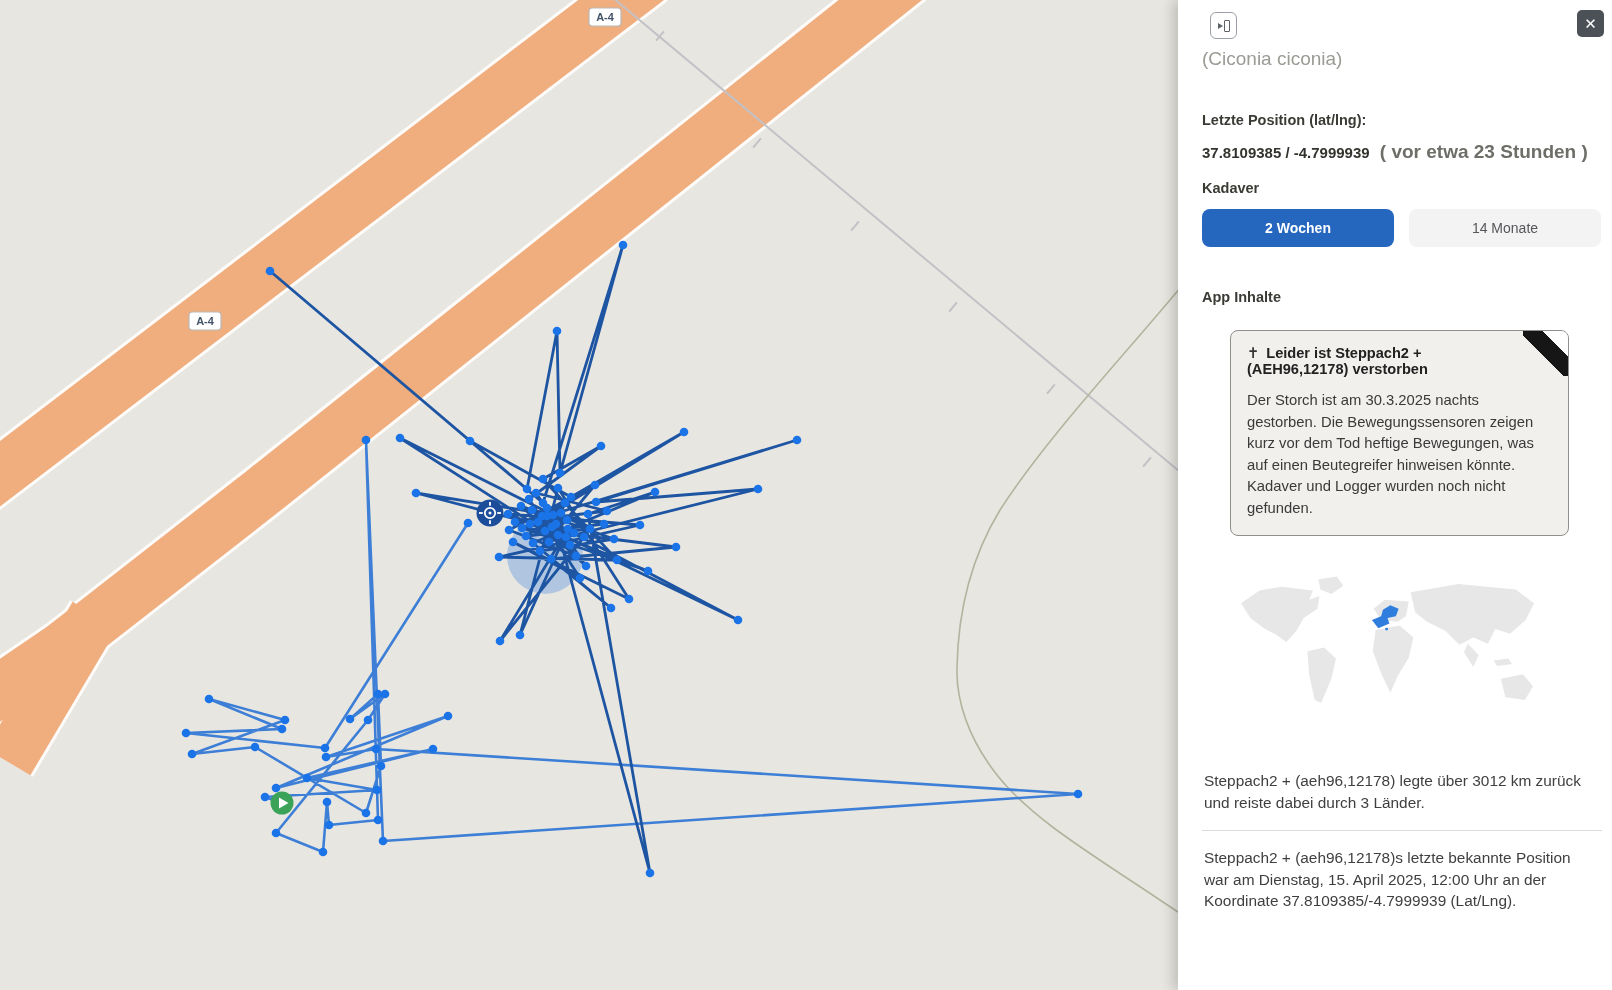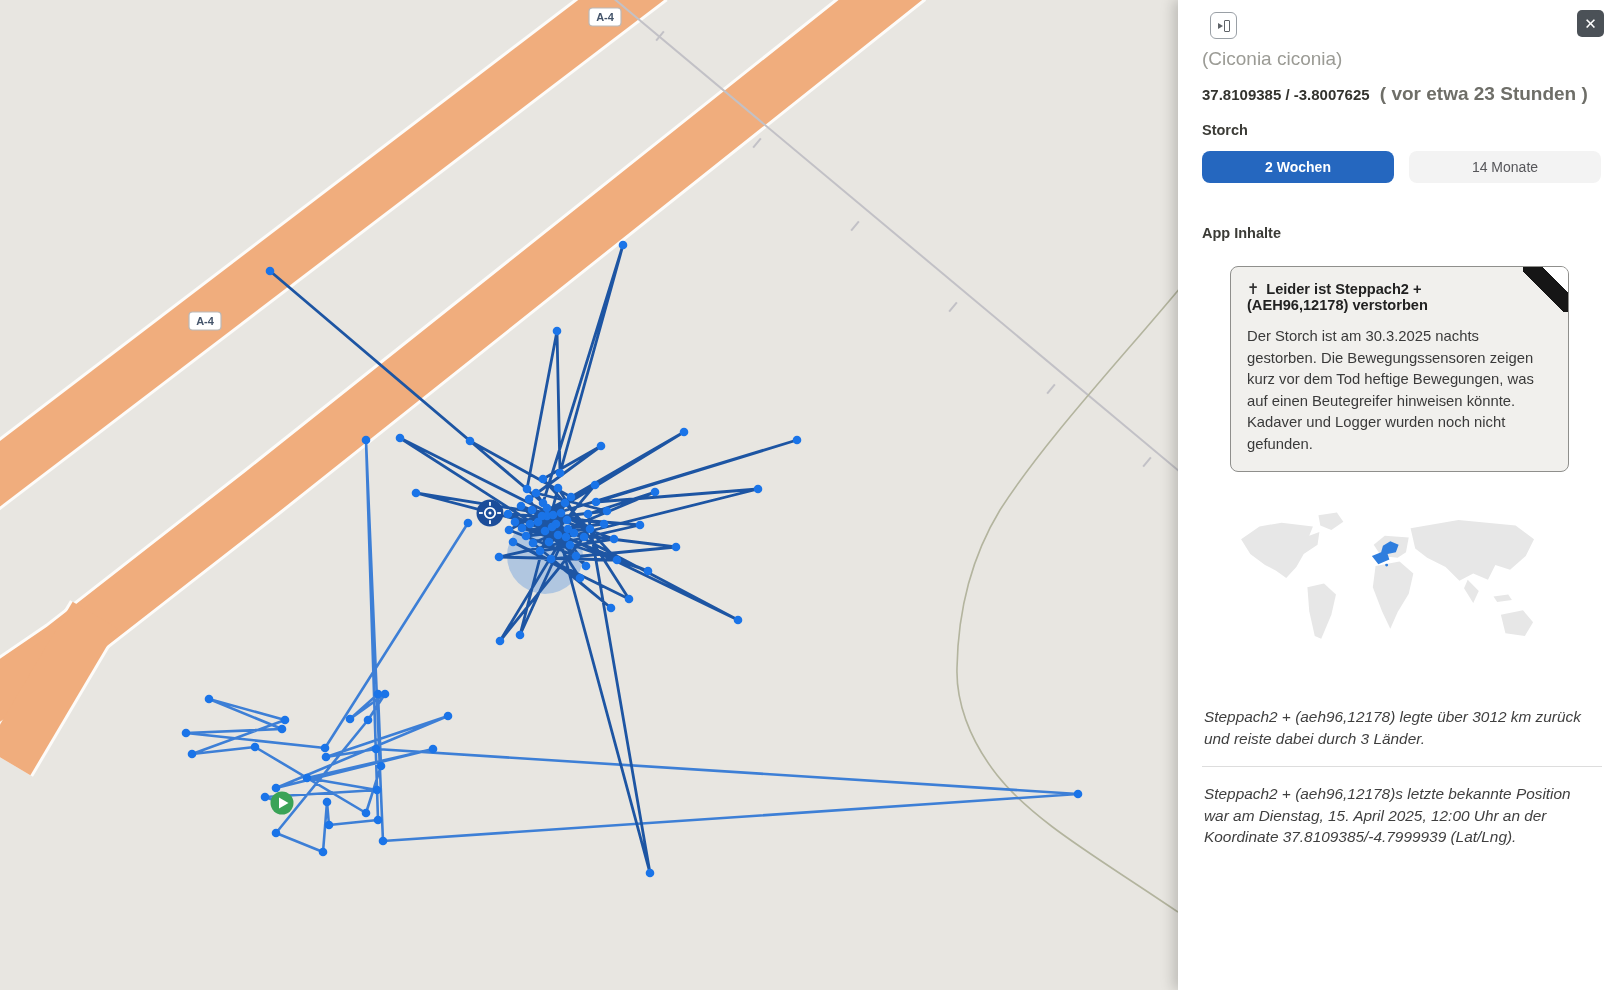--- a/index.html
+++ b/index.html
@@ -20,33 +20,33 @@
   h1.title{margin:16px 0 0 0;font-size:22px;font-weight:400;color:#4d4d46;letter-spacing:.2px;}
   h1.title mark{background:#ffe013;color:#4d4d30;padding:1px 4px;}
   .star{font-size:17px;color:#555;margin-left:8px;cursor:pointer;}
   .species{margin-top:9px;color:#9b9b95;font-size:19px;}
   .label{margin-top:42px;font-weight:700;font-size:14.5px;color:#3b3b36;}
   .label.tight{margin-top:17px;}
   .coords{margin-top:13px;font-size:15px;color:#333;}
   .coords b{font-weight:700;color:#33332e;}
   .coords .age{color:#6e6e68;font-size:19px;margin-left:6px;font-weight:bold;}
   .btn-row{display:flex;gap:15px;margin-top:13px;margin-right:1px;}
-  .btn{flex:1;height:32px;border:none;border-radius:8px;font-size:14px;cursor:pointer;font-family:inherit;}
+  .btn{flex:1;height:38px;border:none;border-radius:8px;font-size:14px;cursor:pointer;font-family:inherit;}
   .btn.primary{background:#2567bf;color:#fff;font-weight:700;}
   .btn.secondary{background:#f3f3f3;color:#56565a;font-weight:400;}
   .death-card{position:relative;margin:25px 33px 0 28px;background:#f1f0ed;border:1px solid #8f8f8c;
               border-radius:8px;padding:13px 16px 16px 16px;overflow:hidden;}
   .death-card .corner{position:absolute;top:-1px;right:-1px;width:46px;height:46px;
               background:linear-gradient(to bottom left,#ffffff 0 30%,#161616 30% 56%,rgba(0,0,0,0) 56%);}
   .death-title{font-weight:700;font-size:14.6px;color:#222;padding-right:26px;}
   .death-title .cross{font-weight:400;margin-right:7px;color:#333;}
   .death-card p{margin:13px 0 0 0;font-size:14.8px;line-height:21.5px;color:#3a3a3a;}
   .world-map{margin:36px 0 0 24px;width:336px;height:152px;}
   .world-map svg{width:100%;height:100%;display:block;}
-  p.summary{margin:0;padding:0 14px 0 2px;font-size:15.4px;line-height:21.5px;color:#3f3f3f;font-style:italic;}
+  p.summary{margin:0;padding:0 14px 0 2px;font-size:15.4px;line-height:21.5px;color:#3f3f3f;}
   p.summary.first{margin-top:46px;}
   hr.sep{border:none;border-top:1px solid #ddd;margin:17px 0 16px 0;}
 </style>
 </head>
 <body>
 
 <div class="app">
 
   <div class="map-pane">
     <svg id="map-svg" viewBox="0 0 1178 990">
@@ -199,26 +199,27 @@
           <span class="tri"></span>
           <span class="bar"></span>
         </span>
     </button>
     <button class="close-btn">
       <span>✕</span>
     </button>
 
     <div class="species">(Ciconia ciconia)</div>
 
+    <div class="label">Letzte Position (lat/lng):</div>
     <div class="coords">
-      <b>37.8109385 / -3.8007625</b>
+      <b>37.8109385 / -4.7999939</b>
       <span class="age">( vor etwa 23 Stunden )</span>
     </div>
 
-    <div class="label tight">Storch</div>
+    <div class="label tight">Kadaver</div>
     <div class="btn-row">
       <button class="btn primary">2 Wochen</button>
       <button class="btn secondary">14 Monate</button>
     </div>
 
     <div class="label">App Inhalte</div>
 
     <div class="death-card">
       <div class="corner"></div>
       <div class="death-title">

